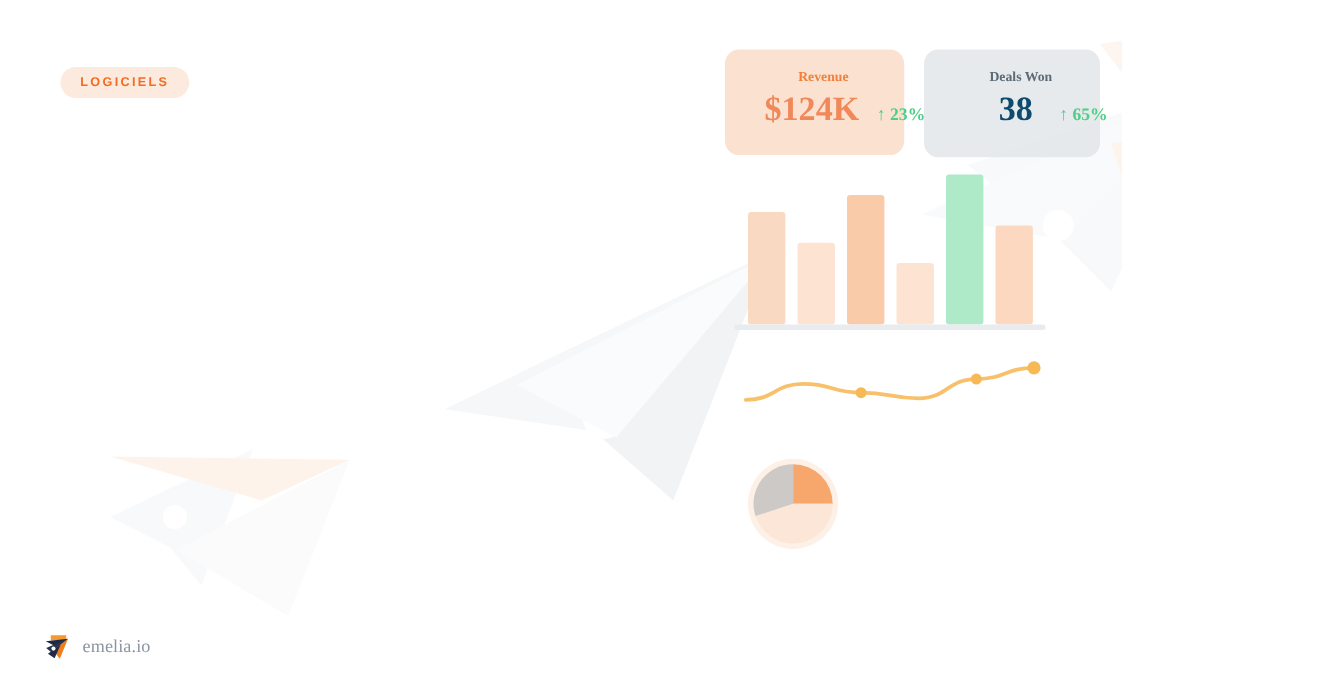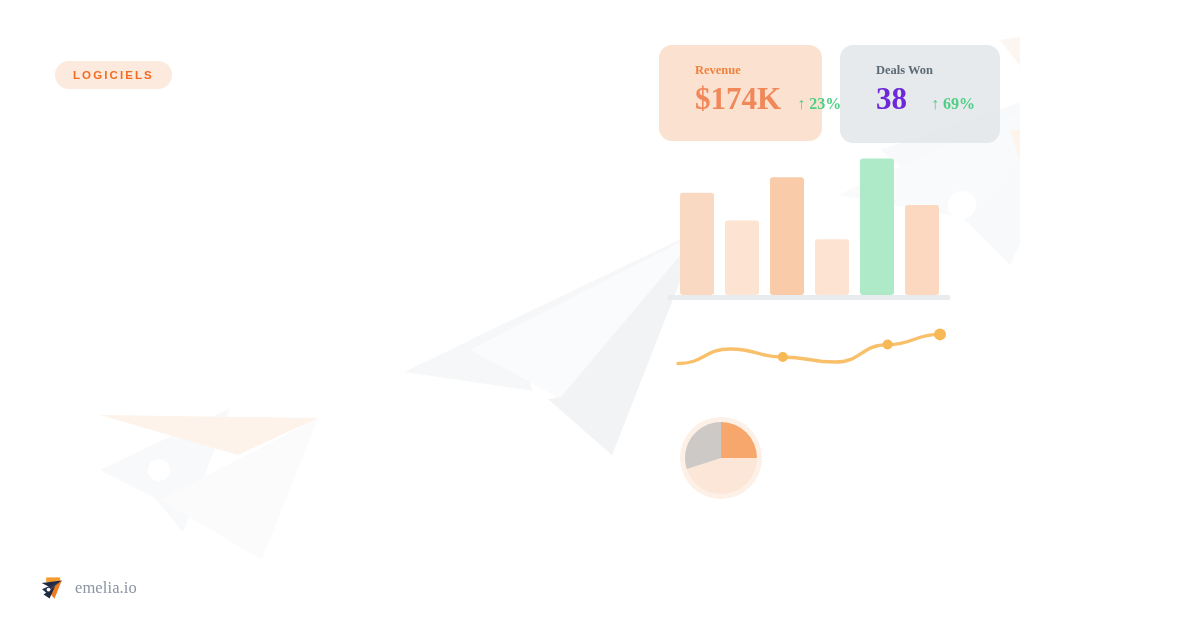--- a/index.html
+++ b/index.html
@@ -7,20 +7,21 @@
     padding: 0;
     background: #ffffff;
   }
   #canvas {
     position: relative;
     width: 1020px;
     height: 630px;
     background: #ffffff;
     overflow: hidden;
     font-family: "Liberation Sans", sans-serif;
+    text-align: center;
   }
 
   
   .watermark-layer {
     position: absolute;
     inset: 0;
     pointer-events: none;
   }
 
   
@@ -109,21 +110,21 @@
   #stat-label-revenue { color: #f0803c; }
   #stat-label-deals { color: #5d6b76; }
   .stat-row { display: flex; align-items: baseline; }
   .stat-value {
     font-family: "Liberation Serif", serif;
     font-weight: 700;
     font-size: 31px;
     line-height: 34px;
   }
   #stat-value-revenue { color: #f0885a; }
-  #stat-value-deals { color: #6d28d9; }
+  #stat-value-deals { color: #0c4a6e; margin-left: 32px; }
   .stat-delta {
     font-family: "Liberation Serif", serif;
     font-size: 16px;
     font-weight: 700;
     color: #4fce85;
     margin-left: 16px;
     white-space: nowrap;
   }
   #stat-delta-deals { margin-left: 24px; }
 
@@ -166,30 +167,30 @@
   </svg>
 
   <div id="badge">
     <span id="badge-label">LOGICIELS</span>
   </div>
 
 
   <div class="stat-card" id="stat-card-revenue">
     <div class="stat-label" id="stat-label-revenue">Revenue</div>
     <div class="stat-row">
-      <span class="stat-value" id="stat-value-revenue">$174K</span>
+      <span class="stat-value" id="stat-value-revenue">$124K</span>
       <span class="stat-delta" id="stat-delta-revenue">↑ 23%</span>
     </div>
   </div>
 
   <div class="stat-card" id="stat-card-deals">
     <div class="stat-label" id="stat-label-deals">Deals Won</div>
     <div class="stat-row">
       <span class="stat-value" id="stat-value-deals">38</span>
-      <span class="stat-delta" id="stat-delta-deals">↑ 69%</span>
+      <span class="stat-delta" id="stat-delta-deals">↑ 65%</span>
     </div>
   </div>
 
   <svg id="chart-graphics" width="1200" height="630" viewBox="0 0 1200 630" aria-hidden="true">
     <g id="bar-chart-group">
         <rect x="680" y="192.7" width="34" height="102.30000000000001" rx="3" fill="#fad9c2"></rect>
         <rect x="725" y="220.60000000000002" width="34" height="74.39999999999999" rx="3" fill="#fce3d2"></rect>
         <rect x="770" y="177.2" width="34" height="117.8" rx="3" fill="#f9cba9"></rect>
         <rect x="815" y="239.2" width="34" height="55.8" rx="3" fill="#fde3d2"></rect>
         <rect x="860" y="158.6" width="34" height="136.4" rx="3" fill="#aeeac8"></rect>

